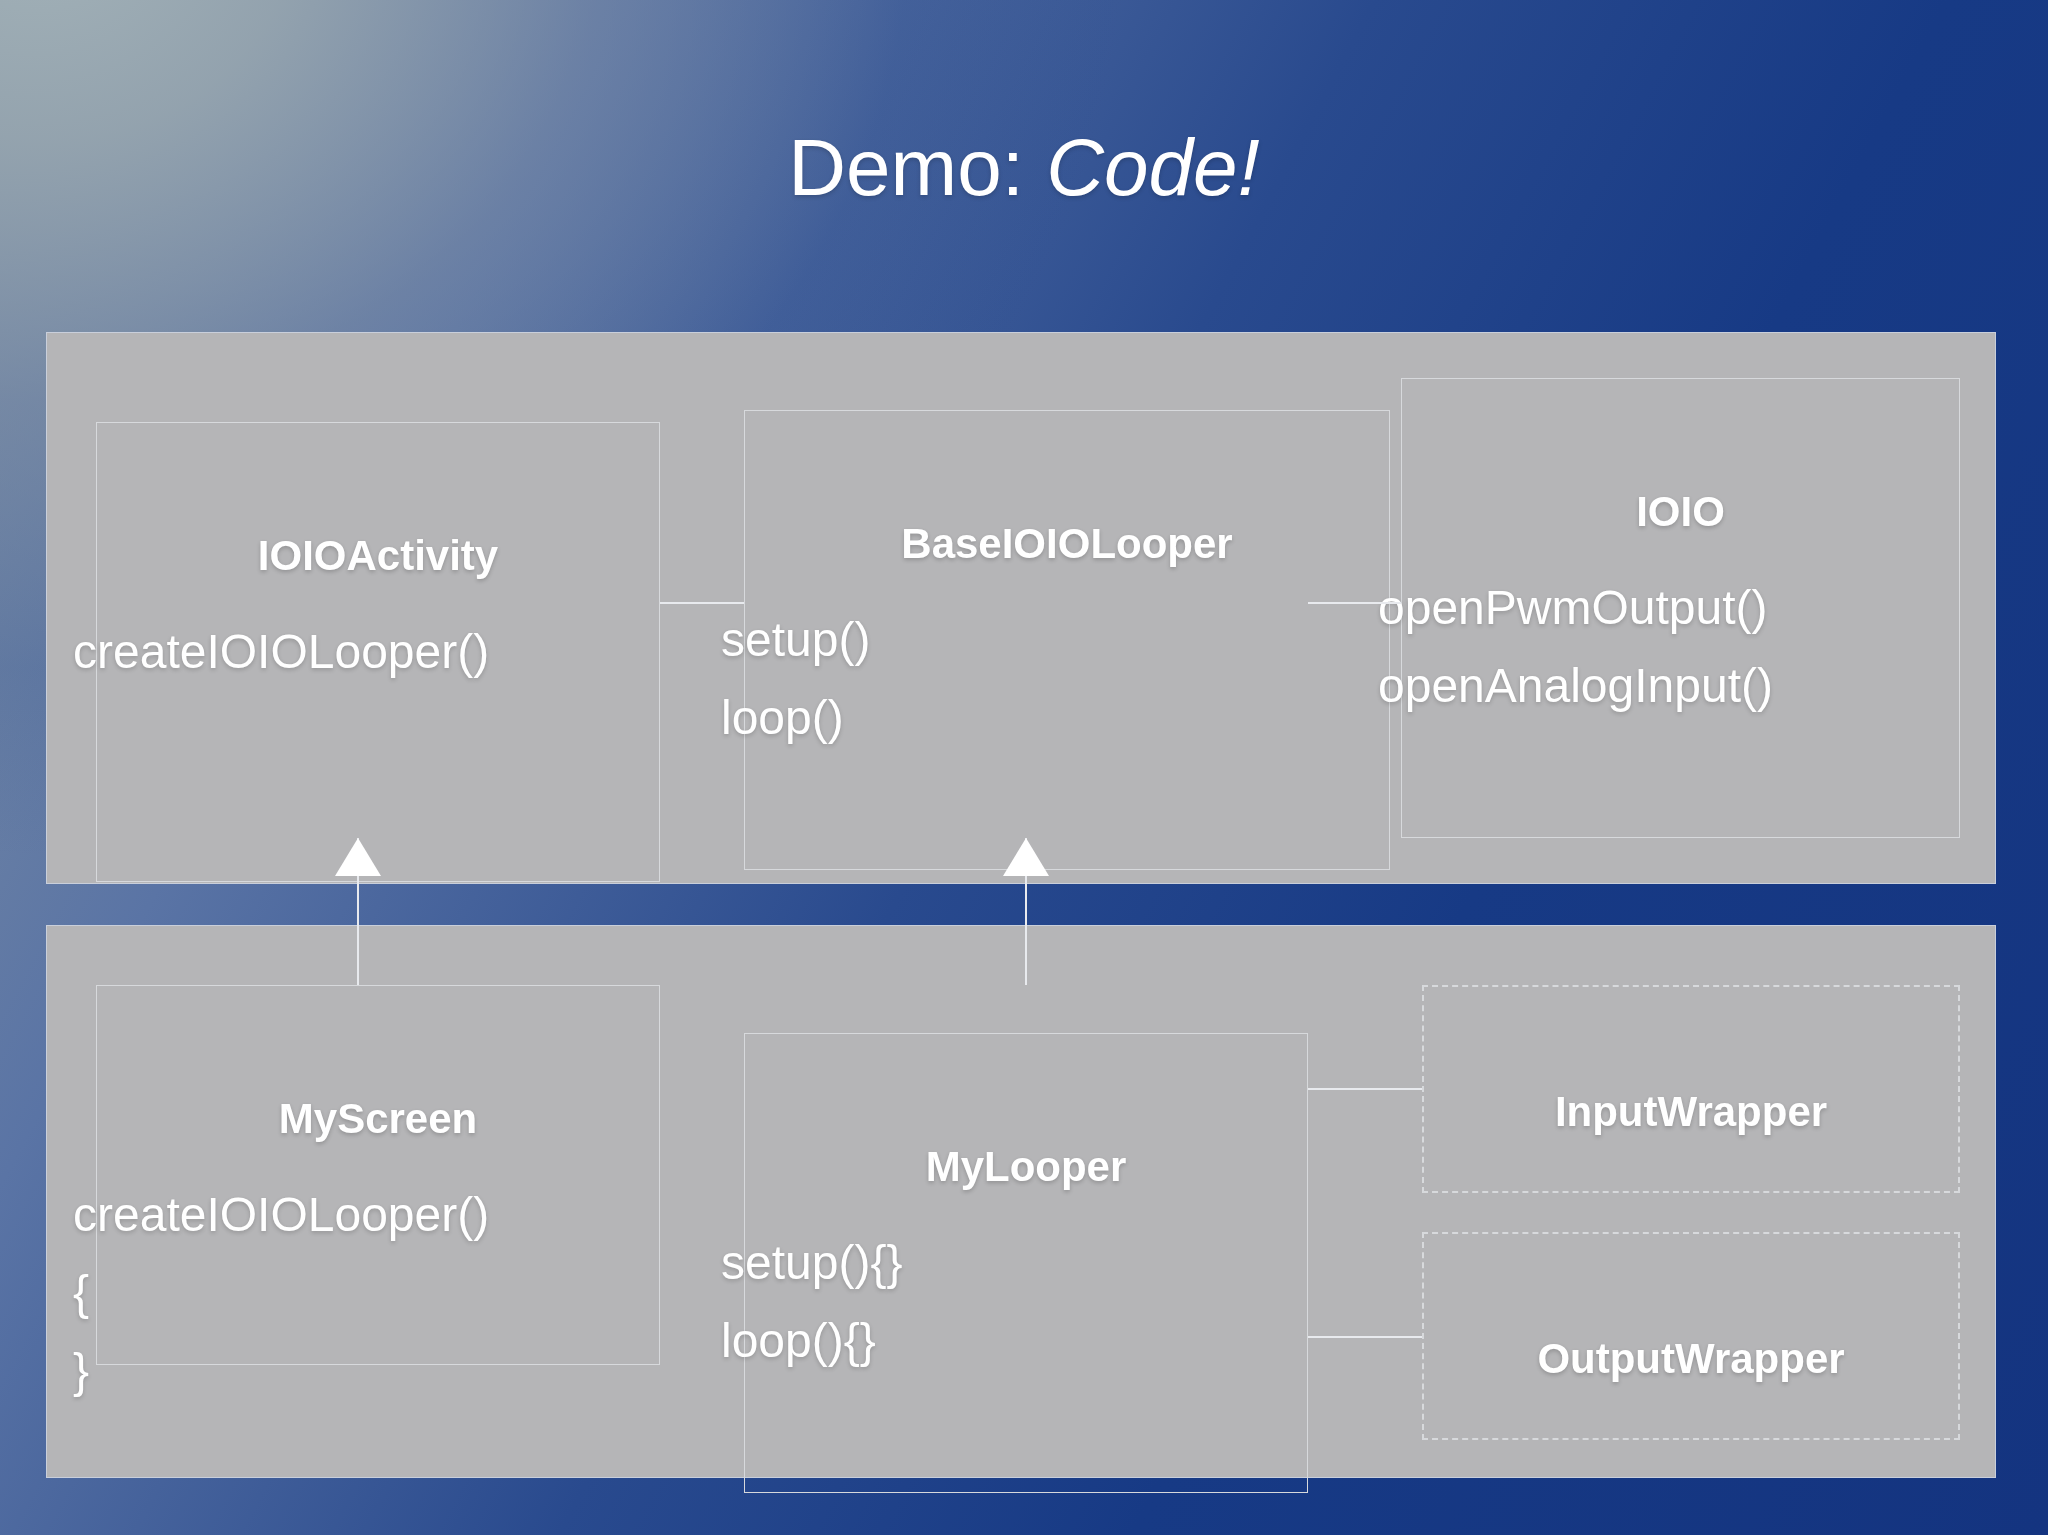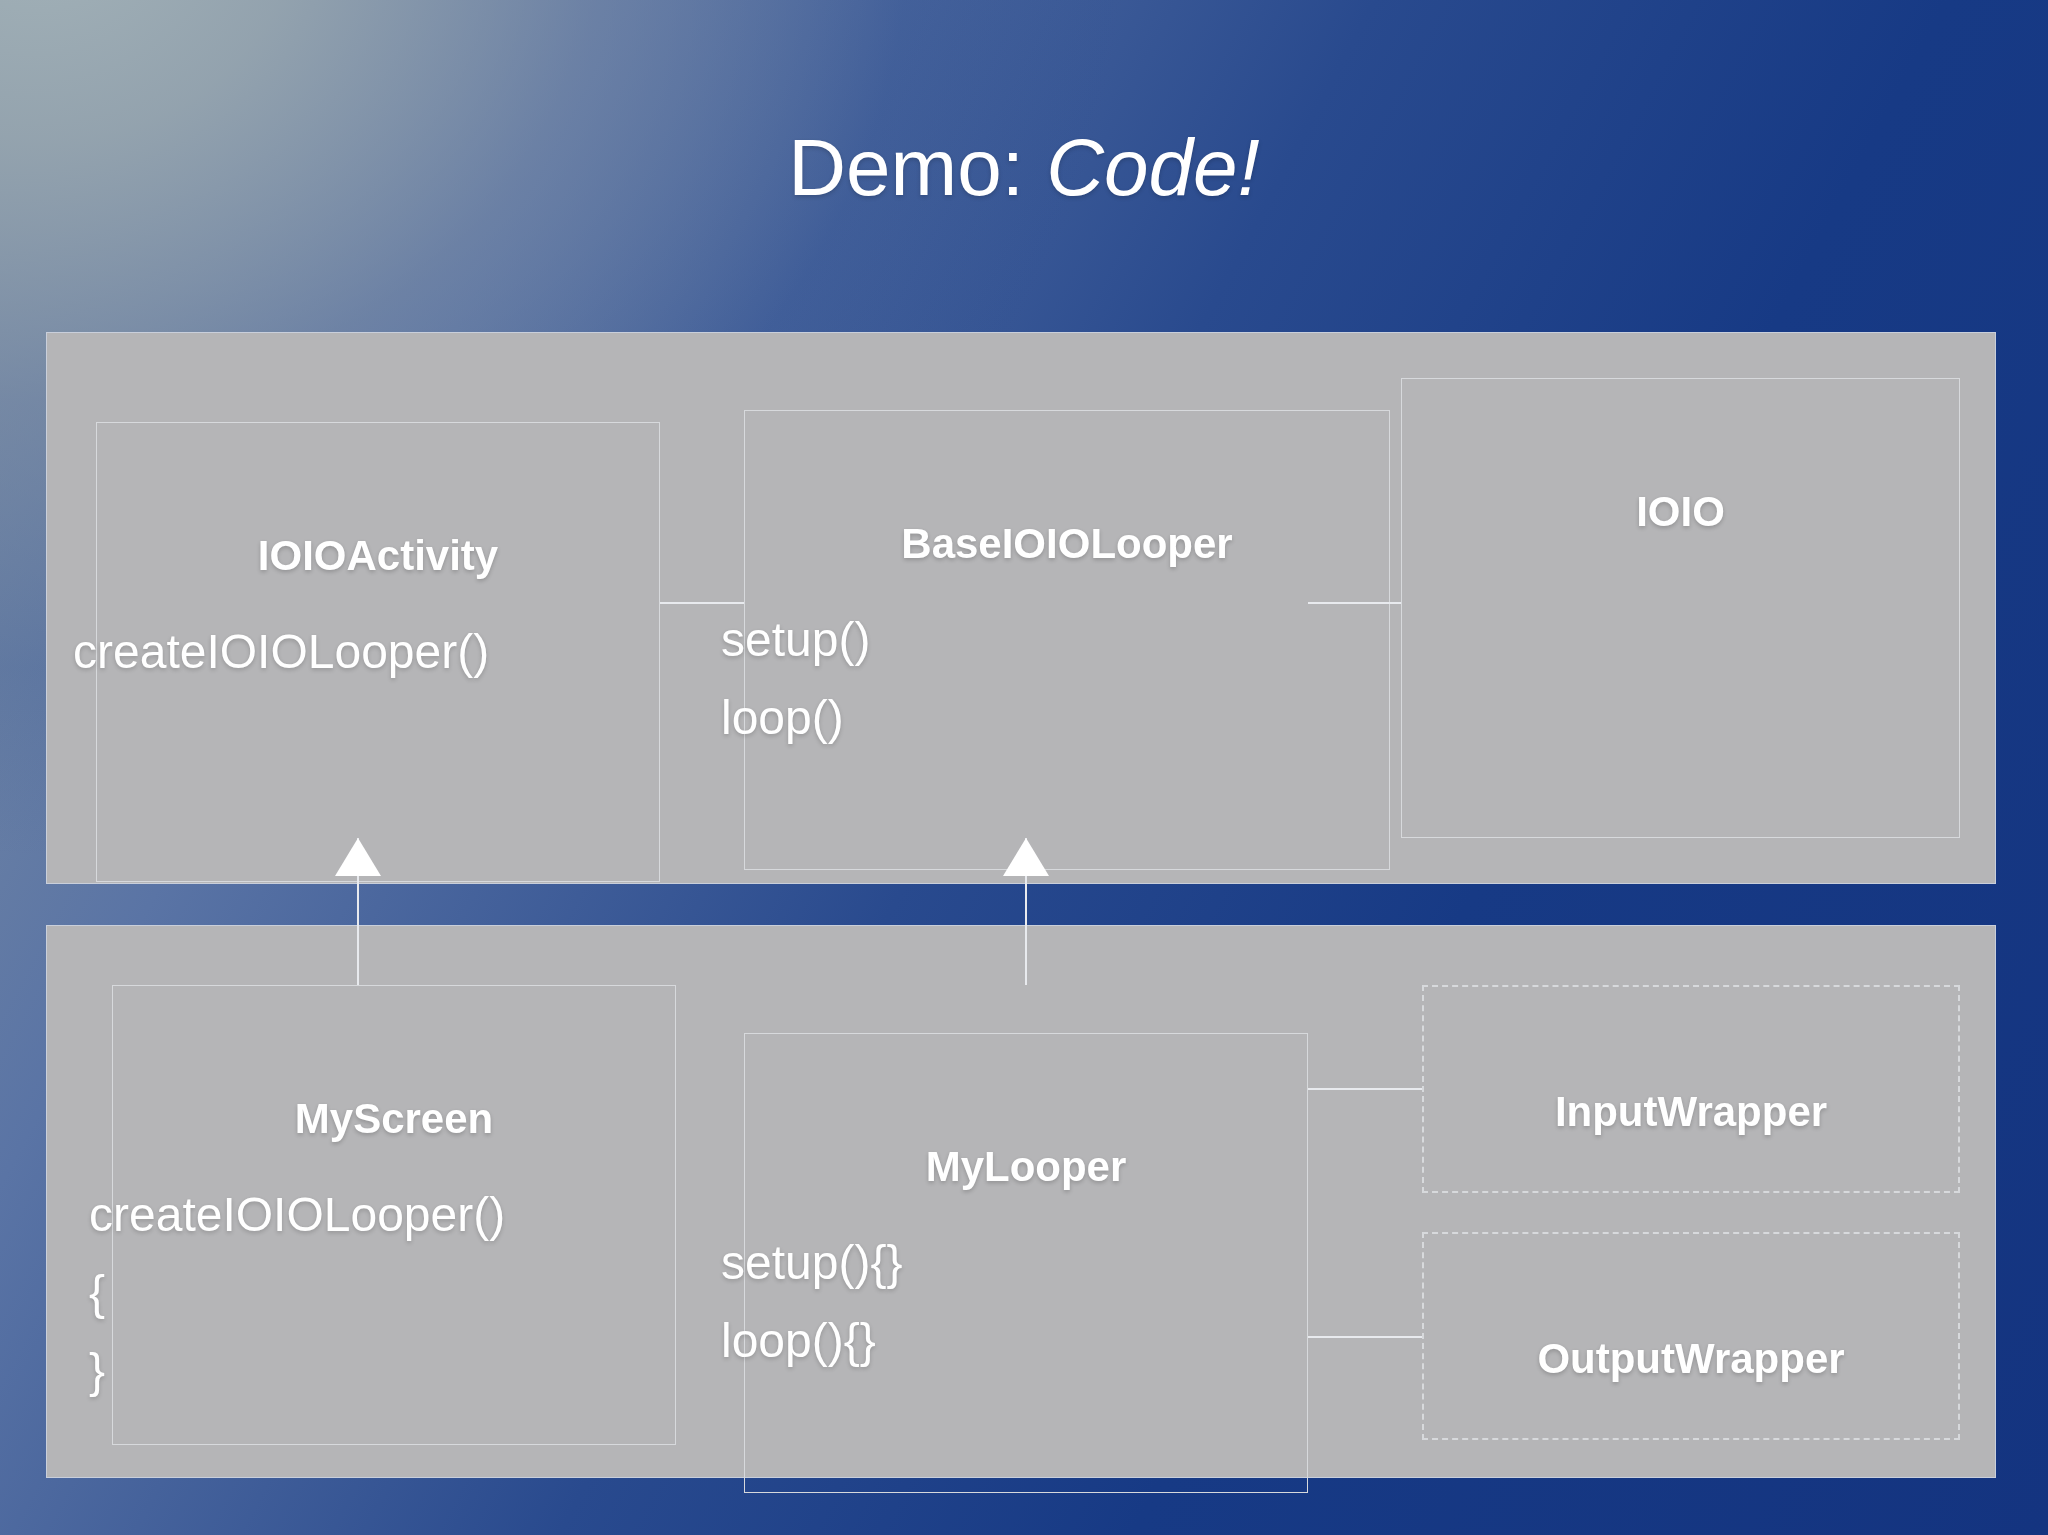--- a/index.html
+++ b/index.html
@@ -74,21 +74,21 @@
     text-shadow: 0 2px 4px rgba(0,0,0,0.18);
   }
   .cbox-methods div { }
 
   
   #box-ioioactivity  { left: 96px;  top: 378px; width: 564px; height: 460px; margin-top: 44px; }
   #box-baselooper    { left: 744px; top: 378px; width: 646px; height: 460px; margin-top: 32px; }
   #box-ioio          { left: 1401px;top: 378px; width: 559px; height: 460px; padding-left: 28px; }
 
   
-  #box-myscreen      { left: 112px;  top: 985px; width: 564px; height: 460px; }
+  #box-myscreen      { left: 96px;  top: 985px; width: 564px; height: 380px; }
   #box-mylooper      { left: 744px; top: 985px; width: 564px; height: 460px; margin-top: 48px; }
   #box-inputwrapper  { left: 1422px;top: 985px; width: 538px; height: 208px; }
   #box-outputwrapper { left: 1422px;top: 1232px;width: 538px; height: 208px; }
 
   .title-pos-a { top: 112px; }   
   .methods-pos-a { top: 190px; }
 
   .wrap-title { top: 104px; }
 
   
@@ -143,20 +143,24 @@
   <div class="cbox" id="box-baselooper">
     <div class="cbox-title title-pos-a">BaseIOIOLooper</div>
     <div class="cbox-methods methods-pos-a">
       <div>setup()</div>
       <div>loop()</div>
     </div>
   </div>
 
   <div class="cbox" id="box-ioio">
     <div class="cbox-title title-pos-a">IOIO</div>
+    <div class="cbox-methods methods-pos-a">
+      <div>openPwmOutput()</div>
+      <div>openAnalogInput()</div>
+    </div>
   </div>
 
   <div class="conn h" id="link-a"></div>
   <div class="conn h" id="link-b"></div>
 
   <div class="panel" id="panel-bottom"></div>
 
   <div class="cbox" id="box-myscreen">
     <div class="cbox-title title-pos-a">MyScreen</div>
     <div class="cbox-methods methods-pos-a">

